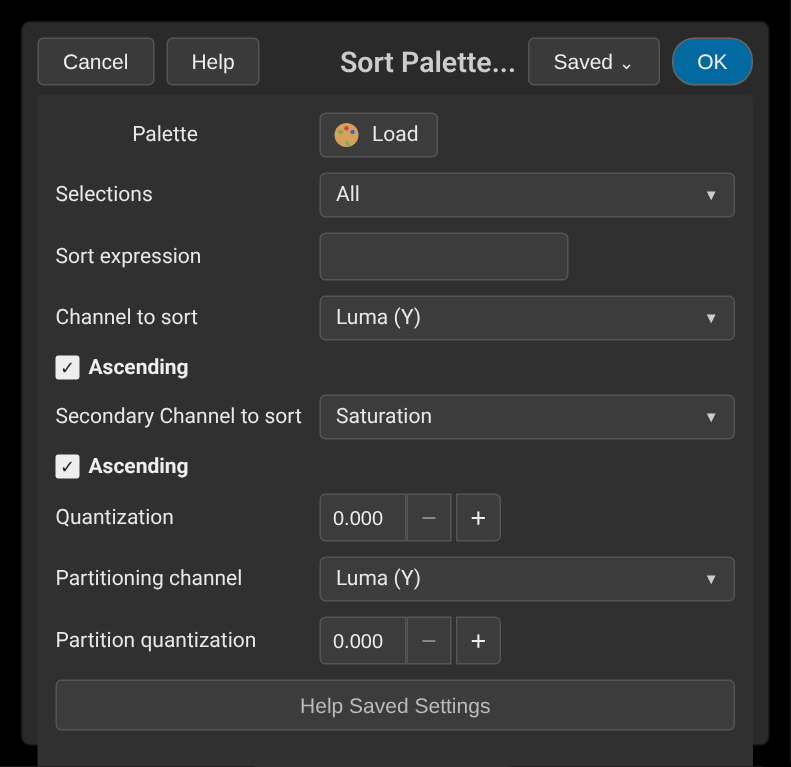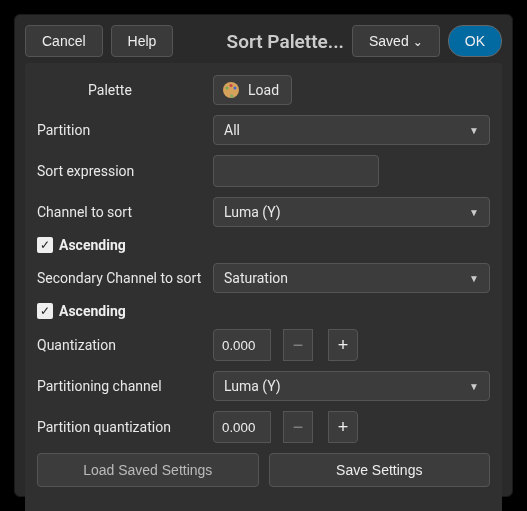--- a/index.html
+++ b/index.html
@@ -129,21 +129,21 @@
     color: #222;
     cursor: pointer;
   }
   .check-label {
     font-weight: 700;
     color: #eee;
   }
   .spin-group {
     display: flex;
     align-items: center;
-    gap: 16px;
+    gap: 4px;
   }
   .spin-input {
     width: 58px;
     background: #3c3c3c;
     border: 1px solid #555;
     border-radius: 4px 0 0 4px;
     padding: 6px 8px;
     color: #eee;
     height: 32px;
   }
@@ -208,21 +208,21 @@
               <circle cx="13" cy="7" r="1.5" fill="#46c"></circle>
               <path d="M9 17 a8 8 0 0 0 3 -1 l-2 -3 a2 2 0 0 1 -2 0 z" fill="#8a6"></path>
             </svg>
           </span>
           <span>Load</span>
         </div>
       </div>
     </div>
 
     <div class="row">
-      <div class="label-col">Partition</div>
+      <div class="label-col">Selections</div>
       <div class="ctrl-col">
         <div class="dropdown">
           <span>All</span>
           <span class="arrow">▼</span>
         </div>
       </div>
     </div>
 
     <div class="row">
       <div class="label-col">Sort expression</div>
@@ -287,18 +287,17 @@
       <div class="ctrl-col">
         <div class="spin-group">
           <input type="text" class="spin-input" value="0.000" style="">
           <button class="spin-btn minus">−</button>
           <button class="spin-btn plus">+</button>
         </div>
       </div>
     </div>
 
     <div class="bottom-row">
-      <button class="bottom-btn load">Load Saved Settings</button>
-      <button class="bottom-btn">Save Settings</button>
+      <button class="bottom-btn load">Help Saved Settings</button>
     </div>
 
   </div>
 </div>
 
 </body></html>

